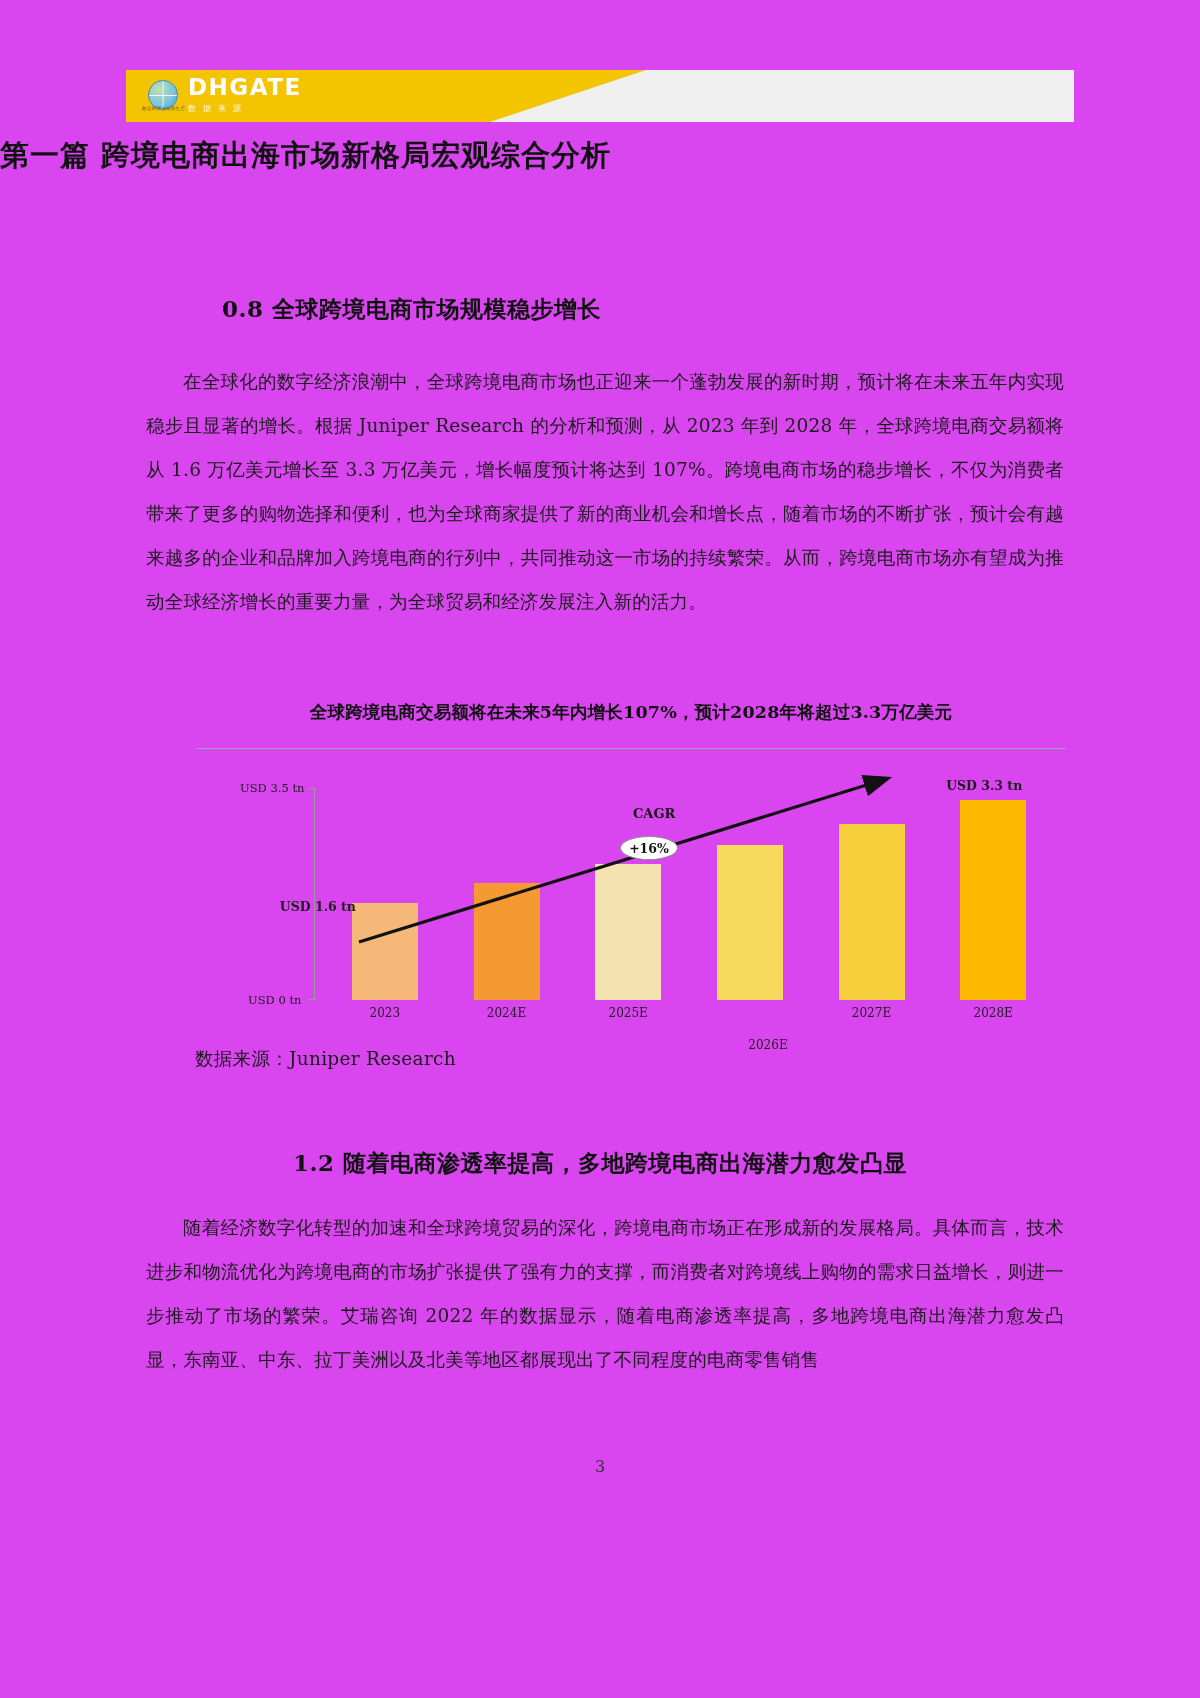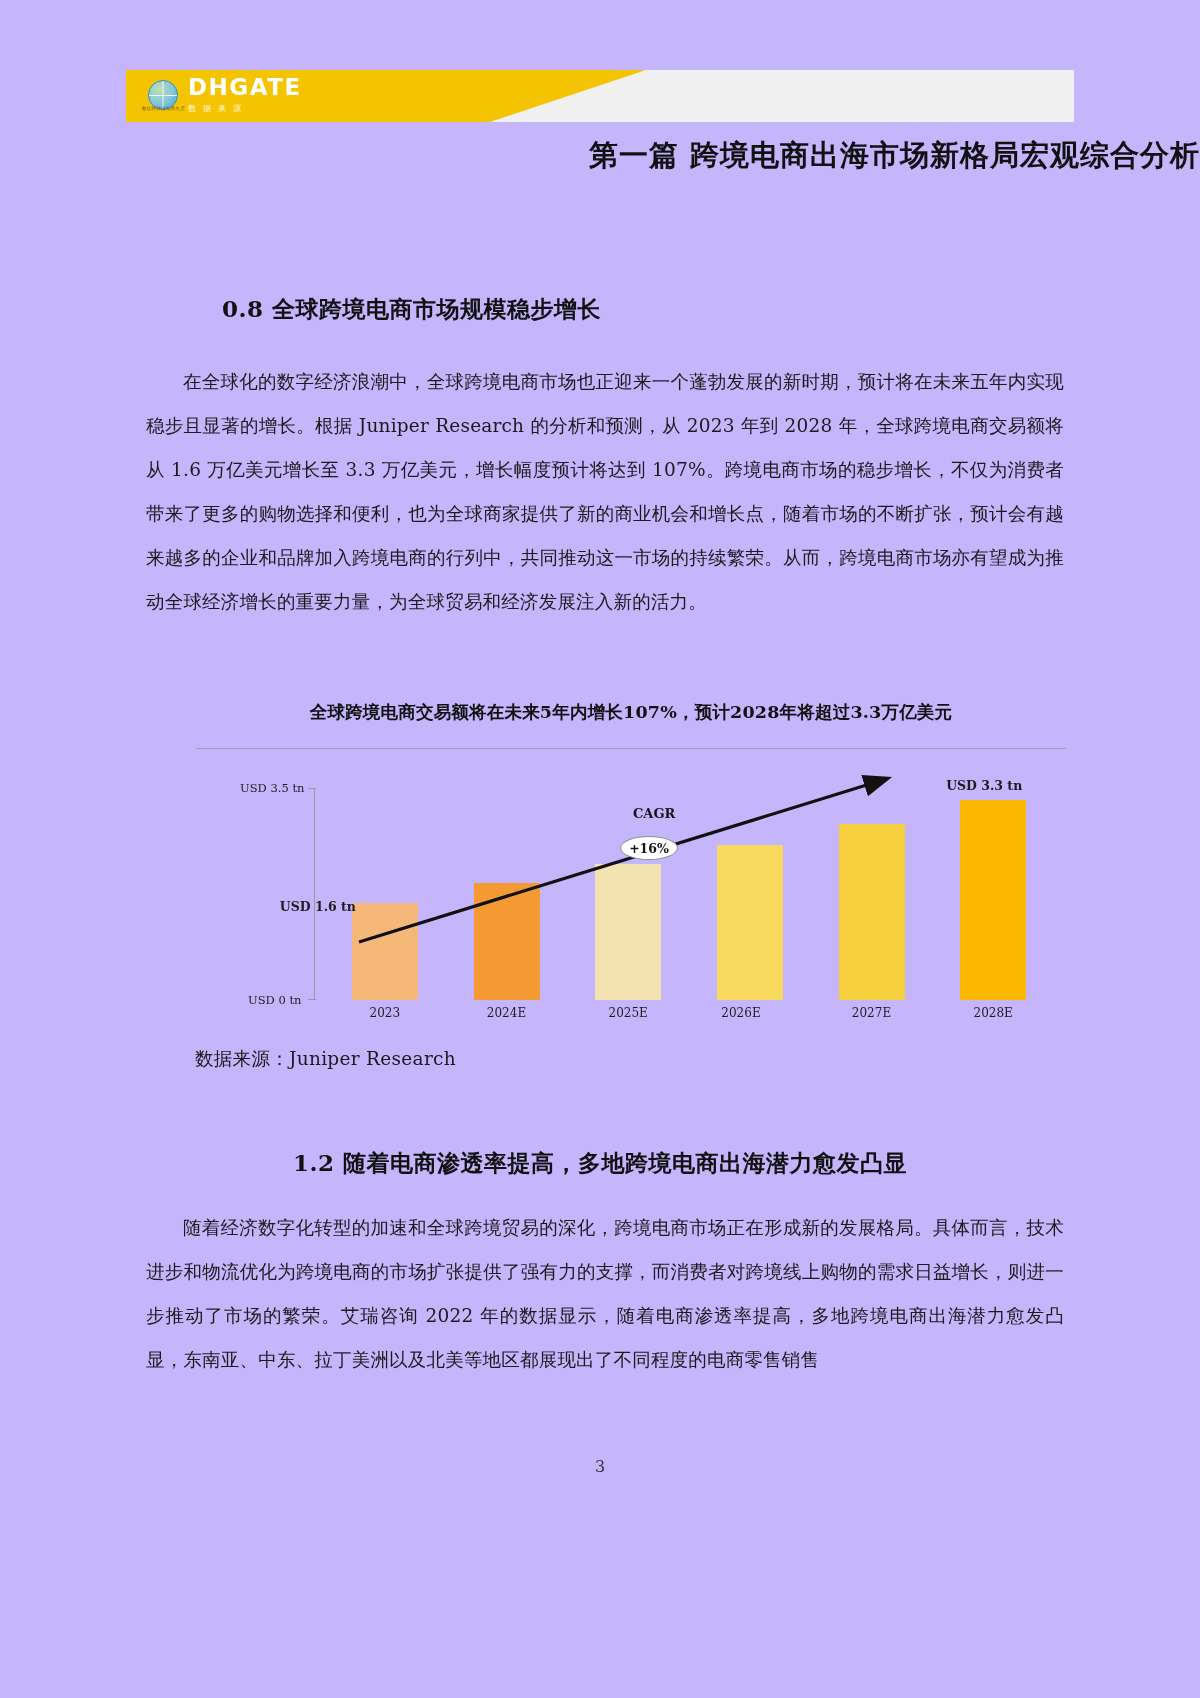--- a/index.html
+++ b/index.html
@@ -6,21 +6,21 @@
   html,body { background:#ffffff; }
   body {
     width:1200px; height:1698px;
     font-family:"DejaVu Serif","Liberation Serif",serif;
     color:#141414;
     position:relative;
     overflow:hidden;
   }
 
   
-  .page { position:absolute; inset:0; background:#c4b5fd; }
+  .page { position:absolute; inset:0; background:#d946ef; }
 
   
   .header {
     position:absolute; left:126px; top:70px; width:948px; height:52px;
     background:#f0f0f0;
     overflow:hidden;
   }
   .header-yellow {
     position:absolute; left:0; top:0; height:52px; width:520px;
     background:#f5c400;
@@ -68,21 +68,21 @@
     font-family:"DejaVu Sans","Liberation Sans",sans-serif;
     font-size:14.5px; font-weight:700; color:#1a1a1a; letter-spacing:.5px;
   }
   .header-title-en {
     font-family:"DejaVu Serif","Liberation Serif",serif;
     font-size:8.5px; color:#2b2b2b; margin-top:7px; letter-spacing:.1px;
   }
 
   
   .h1-doc {
-    position:absolute; left:0; right:0; top:136px; text-align:right;
+    position:absolute; left:0; right:0; top:136px; text-align:left;
     font-family:"DejaVu Serif","Liberation Serif",serif;
     font-size:29px; font-weight:700; letter-spacing:1px; color:#111;
   }
   .h2-doc {
     position:absolute; left:232px; top:218px;
     font-size:25px; font-weight:700; letter-spacing:.5px; color:#111;
   }
   .h3-doc {
     position:absolute; left:222px; top:294px;
     font-size:23px; font-weight:700; letter-spacing:.5px; color:#111;
@@ -243,21 +243,21 @@
             <div class="bar" style="height: 175.657px; background: rgb(246, 207, 60);"></div>
           </div>
           <div class="bar-col" style="left: 636.167px; height: 212px;">
             <div class="bar" style="height: 199.886px; background: rgb(252, 185, 0);"></div>
           </div>
         </div>
       <div class="cat-axis" id="cat-axis">
           <div class="cat-label" style="left: 27.8333px;">2023</div>
           <div class="cat-label" style="left: 149.5px;">2024E</div>
           <div class="cat-label" style="left: 271.167px;">2025E</div>
-          <div class="cat-label" style="left: 384px;">2026E</div>
+          <div class="cat-label" style="left: 411px; margin-top: 32px;">2026E</div>
           <div class="cat-label" style="left: 514.5px;">2027E</div>
           <div class="cat-label" style="left: 636.167px;">2028E</div>
         </div>
 
       <div class="value-label" id="label-first" style="left: 83.8333px; top: 155.086px;">USD 1.6 tn</div>
       <div class="value-label" id="label-last" style="left: 750.167px; top: 34.1143px;">USD 3.3 tn</div>
 
       <svg class="trend-svg" viewBox="0 0 870 286">
         <defs>
           <marker id="arrowhead" markerWidth="9" markerHeight="7" refX="7" refY="3.5" orient="auto">

